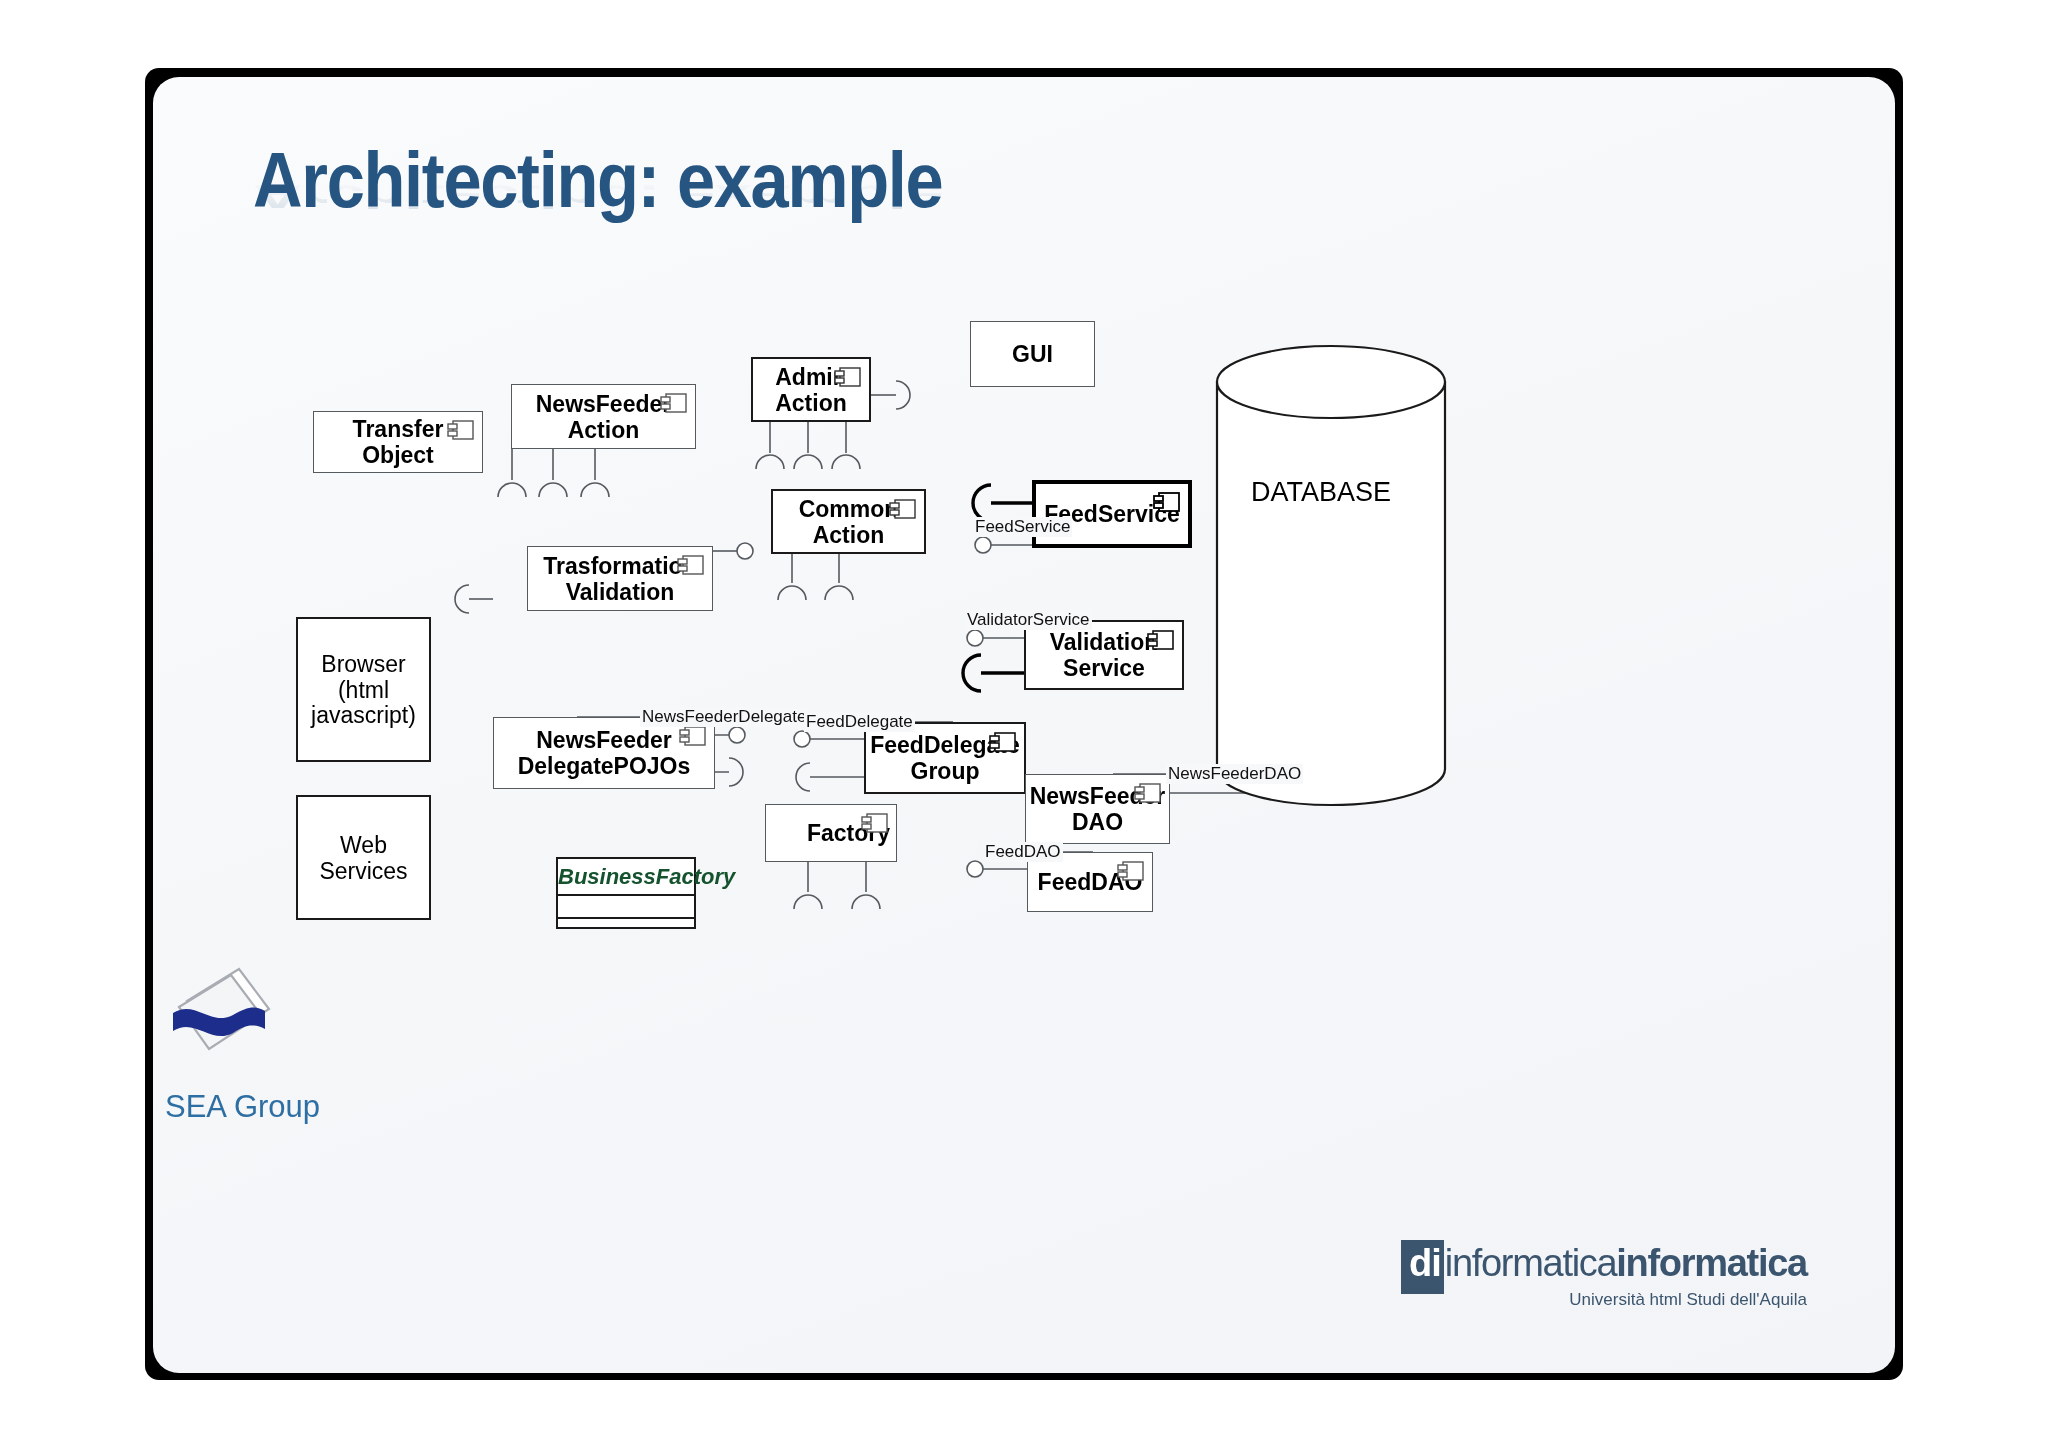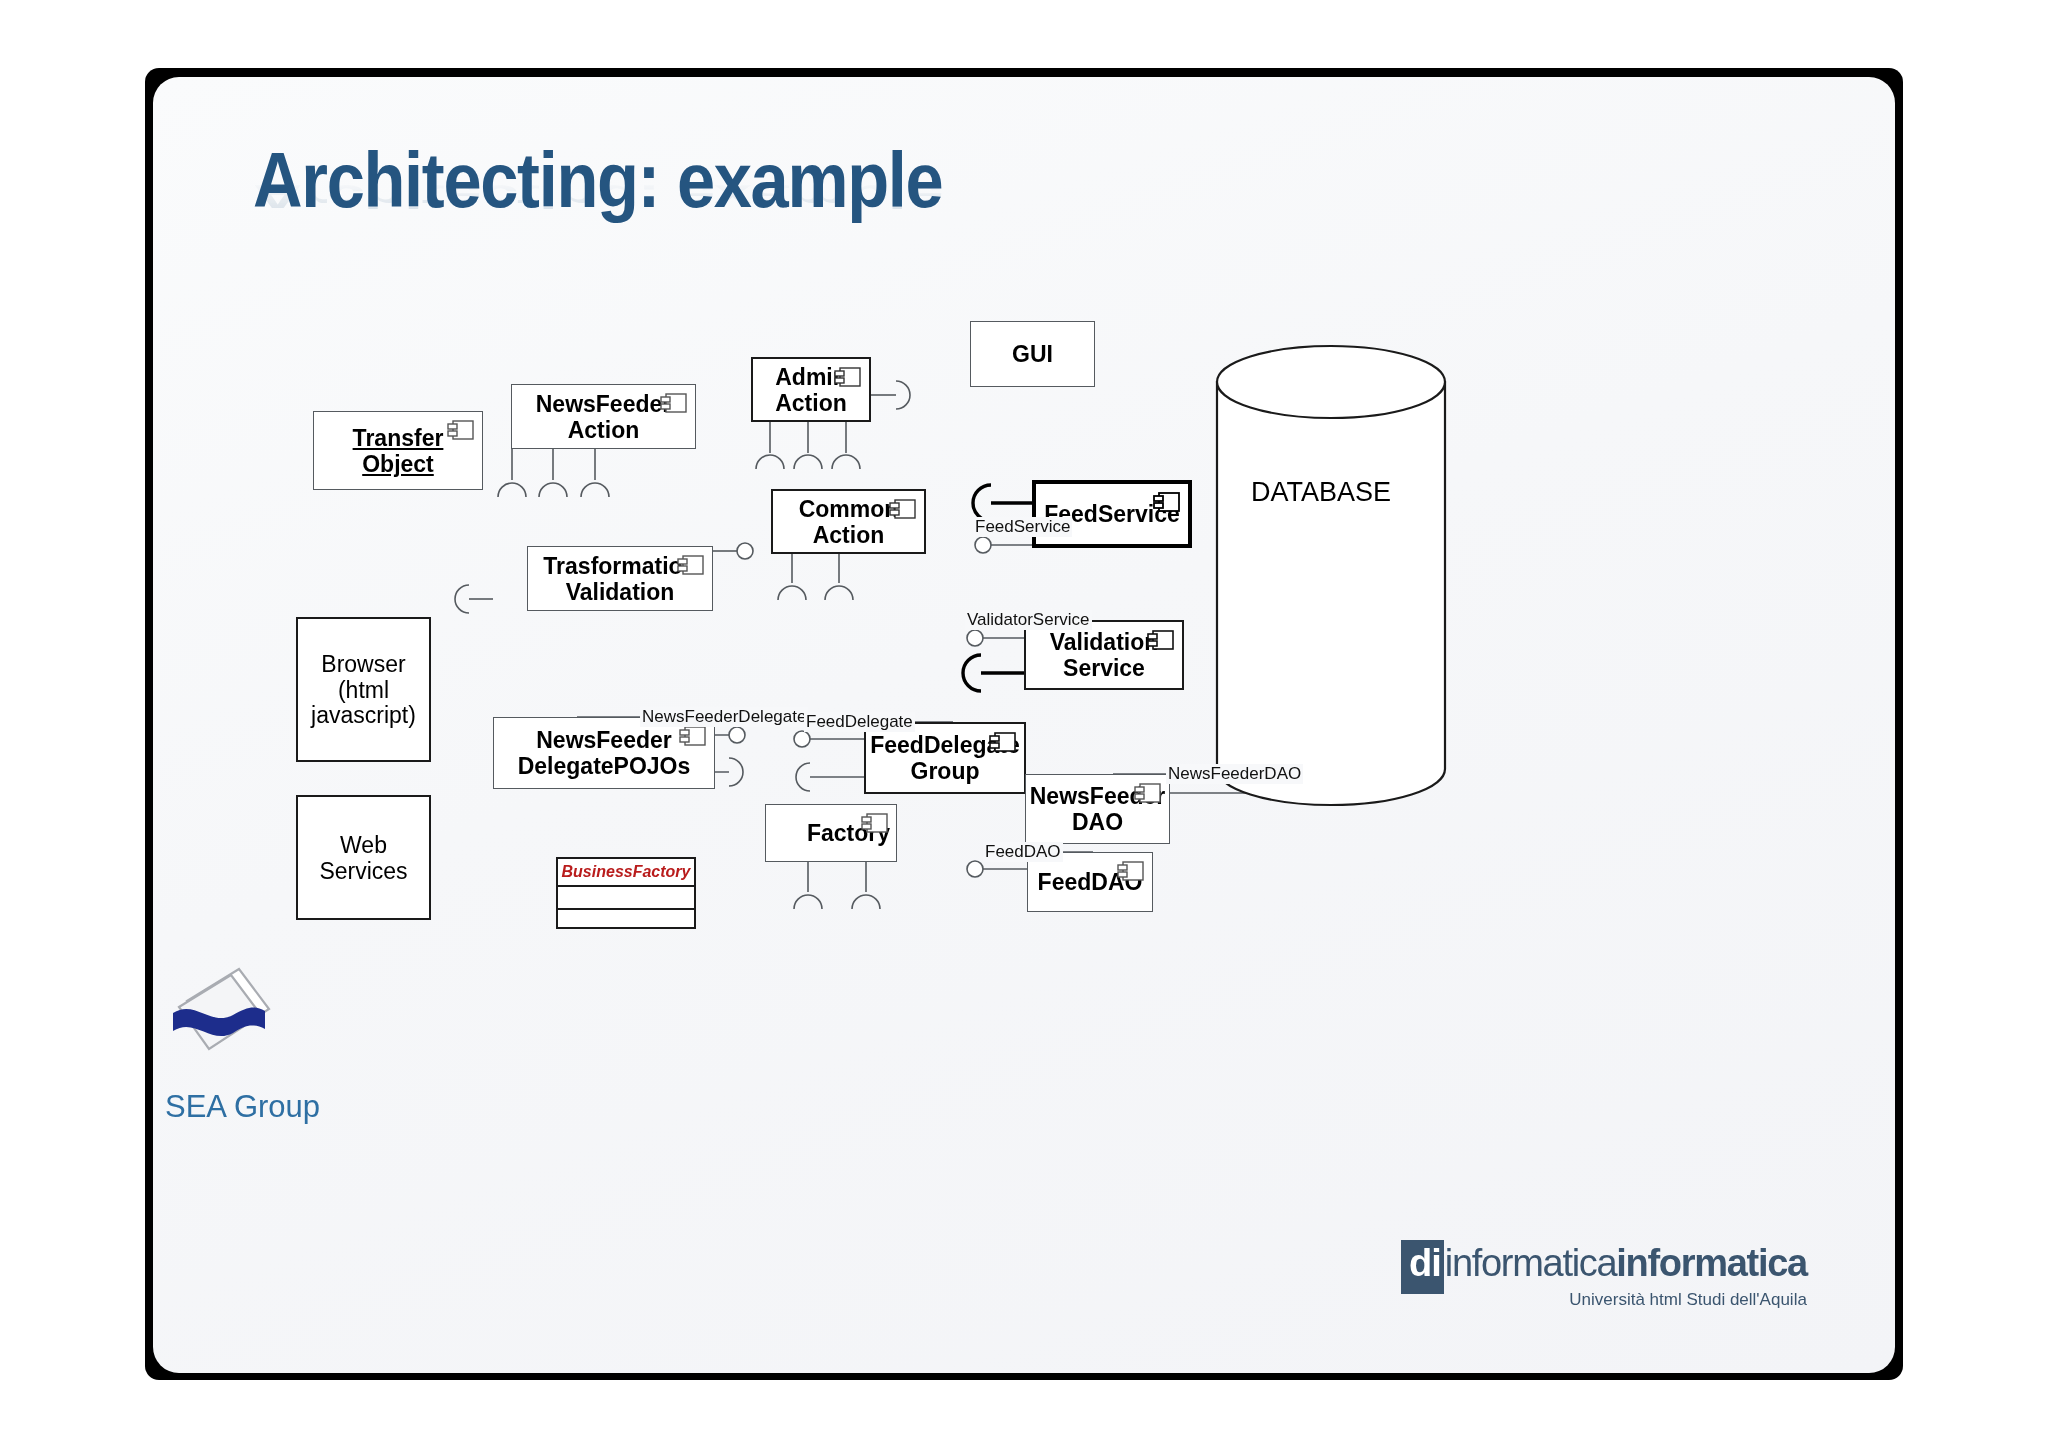--- a/index.html
+++ b/index.html
@@ -109,24 +109,24 @@
 
   
   .classbox {
     position: absolute;
     background: #fff;
     border: 2.4px solid #1a1a1a;
     box-sizing: border-box;
   }
   .classbox .cname {
     font-weight: bold; font-style: italic;
-    font-size: 16px; text-align: center;
+    font-size: 22px; text-align: center;
     border-bottom: 2.4px solid #1a1a1a;
     line-height: 1.6;
-    color: #b91c1c;
+    color: #14532d;
   }
   .classbox .crow { border-bottom: 2.4px solid #1a1a1a; }
   .classbox .crow:last-child { border-bottom: none; }
   #db-label {
     position: absolute;
     font-weight: normal;
     font-size: 27px;
     color: #000;
     white-space: nowrap;
   }
@@ -247,21 +247,21 @@
       </g>
 
       <g transform="translate(20,888)">
         <path d="M 14 36 L 66 4 L 96 44 L 44 78 Z" fill="#ffffff" stroke="#a9acb2" stroke-width="2.2"></path>
         <path d="M 6 42 L 58 10 L 88 50 L 36 84 Z" fill="#f4f5f7" stroke="#a9acb2" stroke-width="2.2"></path>
         <path d="M 0 48 C 22 34, 38 62, 60 50 C 74 42, 82 40, 92 46 L 92 64
                  C 80 58, 72 60, 60 68 C 38 80, 22 52, 0 66 Z" fill="#1D2D8C"></path>
       </g>
     </svg>
 
-    <div class="node thin" style="left:160px; top:334px; width:170px; height:79px;text-decoration:underline;">
+    <div class="node thin" style="left:160px; top:334px; width:170px; height:62px;">
       <svg class="comp-icon" viewBox="0 0 28 22">
         <rect x="6" y="2" width="20" height="18" fill="#fff" stroke="#555" stroke-width="1.4"></rect>
         <rect x="1" y="5" width="9" height="5" fill="#fff" stroke="#555" stroke-width="1.4"></rect>
         <rect x="1" y="12" width="9" height="5" fill="#fff" stroke="#555" stroke-width="1.4"></rect>
       </svg>
       <div class="lbl">
         <span>Transfer</span><br>
         <span>Object</span>
       </div>
     </div>

